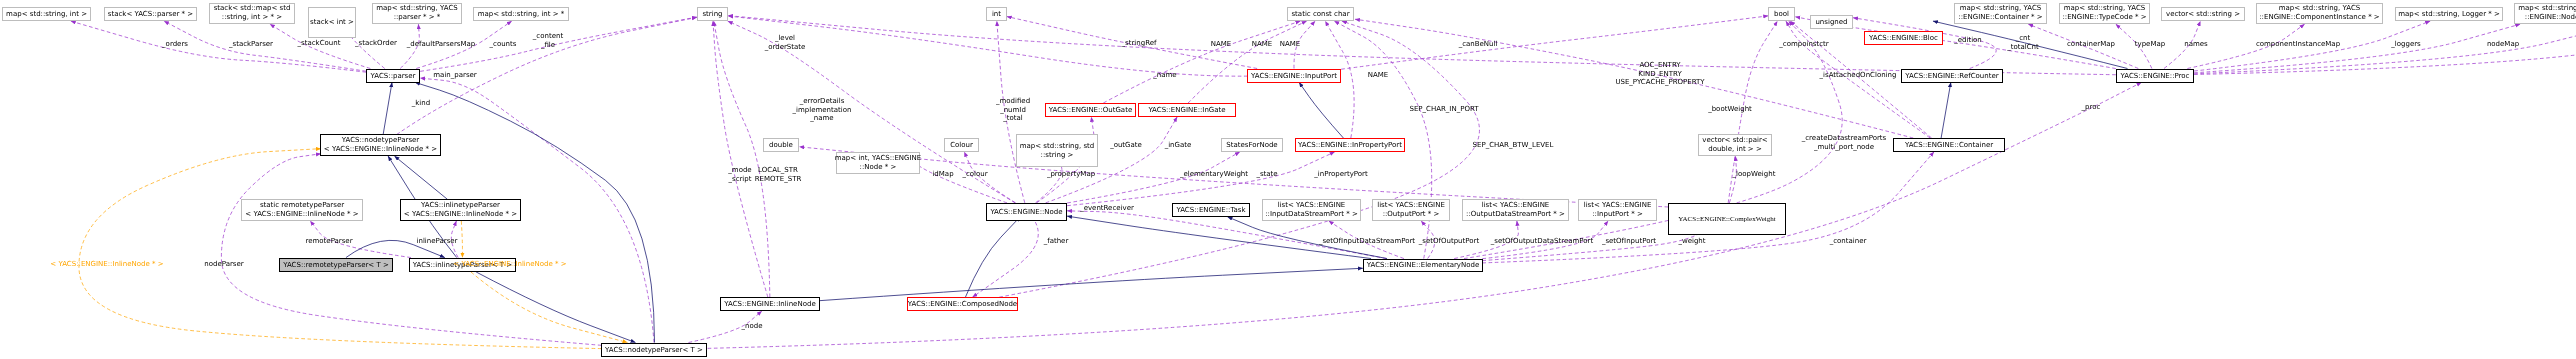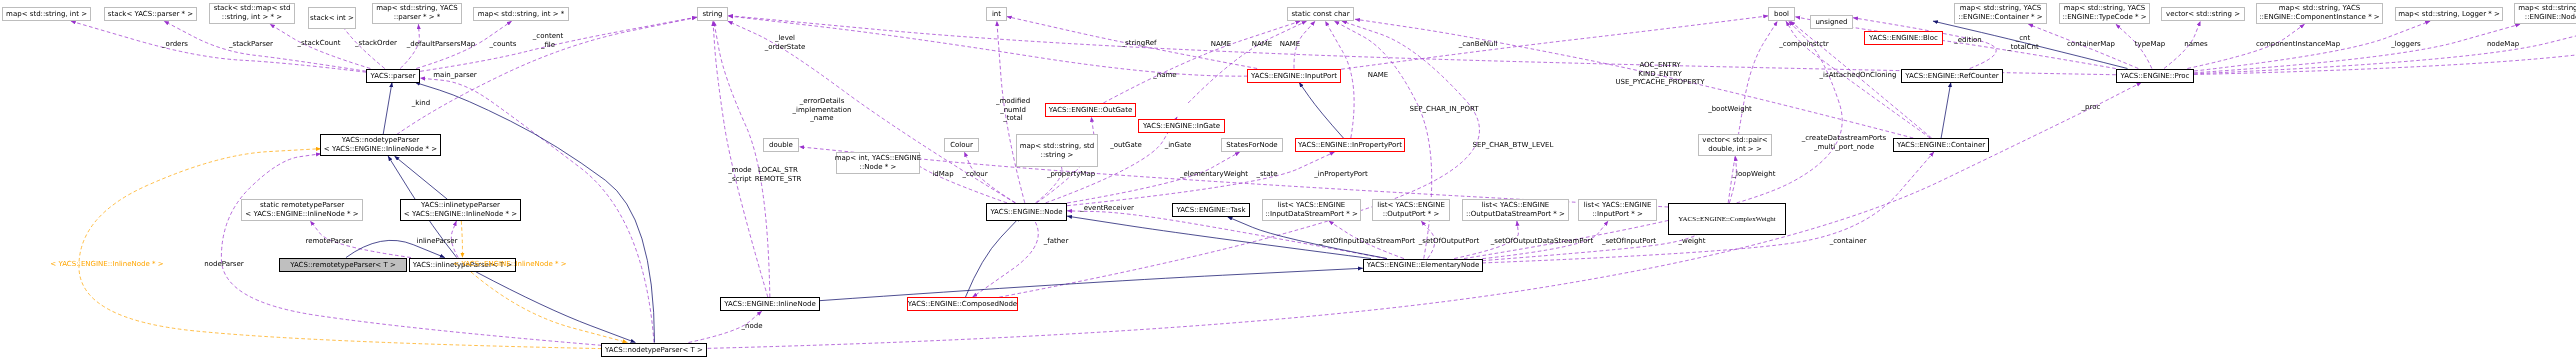--- a/index.html
+++ b/index.html
@@ -106,21 +106,21 @@
       <path d="M1873.5193370165746,577 Q1905,500 1942.364864864865,460.5 L1979.7297297297298,421" fill="none" stroke="#191970" stroke-width="1.5" marker-end="url(#arr-inherit)"></path>
       <path d="M4129.658536585366,133 Q3940,85 3846.0695652173913,63 L3752.1391304347826,41" fill="none" stroke="#191970" stroke-width="1.5" marker-end="url(#arr-inherit)"></path>
       <path d="M3767.85,268 L3786.65,160" fill="none" stroke="#191970" stroke-width="1.5" marker-end="url(#arr-inherit)"></path>
       <path d="M2607.4210526315787,268 Q2560,215 2540.729927007299,187.5 L2521.4598540145985,160" fill="none" stroke="#191970" stroke-width="1.5" marker-end="url(#arr-inherit)"></path>
       <path d="M923.5348837209302,528 Q1060,600 1146.392405063291,632.5 L1232.7848101265822,665" fill="none" stroke="#191970" stroke-width="1.5" marker-end="url(#arr-inherit)"></path>
     </svg>
 <div class="gnode plain" style="left: 2.1px; top: 7.2px; width: 89px; height: 14px;">map&lt; std::string, int &gt;</div>
     <div class="gnode plain" style="left: 104px; top: 7.2px; width: 93px; height: 14px;">stack&lt; YACS::parser * &gt;</div>
     <div class="gnode plain" style="left: 209px; top: 2.6px; width: 86px; height: 21.6px;">stack&lt; std::map&lt; std
 ::string, int &gt; * &gt;</div>
-    <div class="gnode plain" style="left: 308px; top: 7.2px; width: 48px; height: 22px;">stack&lt; int &gt;</div>
+    <div class="gnode plain" style="left: 308px; top: 7.2px; width: 48px; height: 31px;">stack&lt; int &gt;</div>
     <div class="gnode plain" style="left: 372px; top: 2.6px; width: 90px; height: 21.6px;">map&lt; std::string, YACS
 ::parser * &gt; *</div>
     <div class="gnode plain" style="left: 473px; top: 7.2px; width: 96px; height: 14px;">map&lt; std::string, int &gt; *</div>
     <div class="gnode plain" style="left: 697px; top: 7.2px; width: 31px; height: 14px;">string</div>
     <div class="gnode plain" style="left: 986px; top: 7.2px; width: 21px; height: 14px;">int</div>
     <div class="gnode plain" style="left: 1287px; top: 7.2px; width: 67px; height: 14px;">static const char</div>
     <div class="gnode plain" style="left: 1768px; top: 7.2px; width: 27px; height: 14px;">bool</div>
     <div class="gnode plain" style="left: 1810px; top: 7.2px; width: 43px; height: 14px; margin-top: 8px;">unsigned</div>
     <div class="gnode red" style="left: 1864px; top: 7.2px; width: 79px; height: 14px; margin-top: 24px;">YACS::ENGINE::Bloc</div>
     <div class="gnode plain" style="left: 1954px; top: 2.6px; width: 93px; height: 21.6px;">map&lt; std::string, YACS
@@ -131,50 +131,50 @@
     <div class="gnode plain" style="left: 2256px; top: 2.6px; width: 127px; height: 21.6px;">map&lt; std::string, YACS
 ::ENGINE::ComponentInstance * &gt;</div>
     <div class="gnode plain" style="left: 2395px; top: 7.2px; width: 108px; height: 14px;">map&lt; std::string, Logger * &gt;</div>
     <div class="gnode plain" style="left: 2514px; top: 2.6px; width: 90px; height: 21.6px;">map&lt; std::string, YACS
 ::ENGINE::Node * &gt;</div>
     <div class="gnode bold" style="left: 366px; top: 69px; width: 54px; height: 14px;">YACS::parser</div>
     <div class="gnode red" style="left: 1247px; top: 69px; width: 94px; height: 14px;">YACS::ENGINE::InputPort</div>
     <div class="gnode bold" style="left: 1901px; top: 69px; width: 102px; height: 14px;">YACS::ENGINE::RefCounter</div>
     <div class="gnode bold" style="left: 2116px; top: 69px; width: 78px; height: 14px;">YACS::ENGINE::Proc</div>
     <div class="gnode red" style="left: 1045px; top: 103px; width: 91px; height: 14px;">YACS::ENGINE::OutGate</div>
-    <div class="gnode red" style="left: 1138px; top: 119px; width: 87px; height: 14px;">YACS::ENGINE::InGate</div>
+    <div class="gnode red" style="left: 1138px; top: 103px; width: 98px; height: 14px;">YACS::ENGINE::InGate</div>
     <div class="gnode bold" style="left: 320px; top: 134px; width: 121px; height: 21.6px;">YACS::nodetypeParser
 &lt; YACS::ENGINE::InlineNode * &gt;</div>
     <div class="gnode plain" style="left: 763px; top: 138px; width: 36px; height: 14px;">double</div>
     <div class="gnode plain" style="left: 836px; top: 152px; width: 84px; height: 21.6px;">map&lt; int, YACS::ENGINE
 ::Node * &gt;</div>
     <div class="gnode plain" style="left: 944px; top: 138px; width: 35px; height: 14px;">Colour</div>
     <div class="gnode plain" style="left: 1016px; top: 134px; width: 82px; height: 33px;">map&lt; std::string, std
 ::string &gt;</div>
     <div class="gnode plain" style="left: 1221px; top: 138px; width: 62px; height: 14px;">StatesForNode</div>
     <div class="gnode red" style="left: 1295px; top: 138px; width: 110px; height: 14px;">YACS::ENGINE::InPropertyPort</div>
     <div class="gnode plain" style="left: 1698px; top: 134px; width: 74px; height: 21.6px;">vector&lt; std::pair&lt;
 double, int &gt; &gt;</div>
-    <div class="gnode bold" style="left: 1893px; top: 138px; width: 96px; height: 14px;">YACS::ENGINE::Container</div>
+    <div class="gnode bold" style="left: 1893px; top: 138px; width: 112px; height: 14px;">YACS::ENGINE::Container</div>
     <div class="gnode plain" style="left: 241px; top: 199px; width: 122px; height: 21.6px;">static remotetypeParser
 &lt; YACS::ENGINE::InlineNode * &gt;</div>
     <div class="gnode bold" style="left: 400px; top: 199px; width: 121px; height: 21.6px;">YACS::inlinetypeParser
 &lt; YACS::ENGINE::InlineNode * &gt;</div>
     <div class="gnode bold" style="left: 986px; top: 203px; width: 81px; height: 18px;">YACS::ENGINE::Node</div>
     <div class="gnode bold" style="left: 1172px; top: 203px; width: 78px; height: 14px;">YACS::ENGINE::Task</div>
     <div class="gnode plain" style="left: 1262px; top: 199px; width: 99px; height: 21.6px;">list&lt; YACS::ENGINE
 ::InputDataStreamPort * &gt;</div>
     <div class="gnode plain" style="left: 1372px; top: 199px; width: 78px; height: 21.6px;">list&lt; YACS::ENGINE
 ::OutputPort * &gt;</div>
     <div class="gnode plain" style="left: 1462px; top: 199px; width: 107px; height: 21.6px;">list&lt; YACS::ENGINE
 ::OutputDataStreamPort * &gt;</div>
     <div class="gnode plain" style="left: 1578px; top: 199px; width: 79px; height: 21.6px;">list&lt; YACS::ENGINE
 ::InputPort * &gt;</div>
     <div class="gnode bold" style="left: 1668px; top: 203px; width: 118px; height: 32px; font-family: Liberation Serif, serif;">YACS::ENGINE::ComplexWeight</div>
-    <div class="gnode current" style="left: 279px; top: 258px; width: 128px; height: 14.4px;">YACS::remotetypeParser&lt; T &gt;</div>
+    <div class="gnode current" style="left: 279px; top: 258px; width: 114px; height: 14.4px;">YACS::remotetypeParser&lt; T &gt;</div>
     <div class="gnode bold" style="left: 409px; top: 258px; width: 107px; height: 14.4px;">YACS::inlinetypeParser&lt; T &gt;</div>
     <div class="gnode bold" style="left: 1363px; top: 259px; width: 120px; height: 13.4px;">YACS::ENGINE::ElementaryNode</div>
     <div class="gnode bold" style="left: 720px; top: 297px; width: 100px; height: 14px;">YACS::ENGINE::InlineNode</div>
     <div class="gnode red" style="left: 907px; top: 297px; width: 111px; height: 14px;">YACS::ENGINE::ComposedNode</div>
     <div class="gnode bold" style="left: 601px; top: 343px; width: 106px; height: 14.4px;">YACS::nodetypeParser&lt; T &gt;</div>
     <div class="edge-label" style="left: 175px; top: 44px;">_orders</div>
     <div class="edge-label" style="left: 251px; top: 44px;">_stackParser</div>
     <div class="edge-label" style="left: 319px; top: 43px;">_stackCount</div>
     <div class="edge-label" style="left: 376px; top: 43px;">_stackOrder</div>
     <div class="edge-label" style="left: 441px; top: 44px;">_defaultParsersMap</div>

